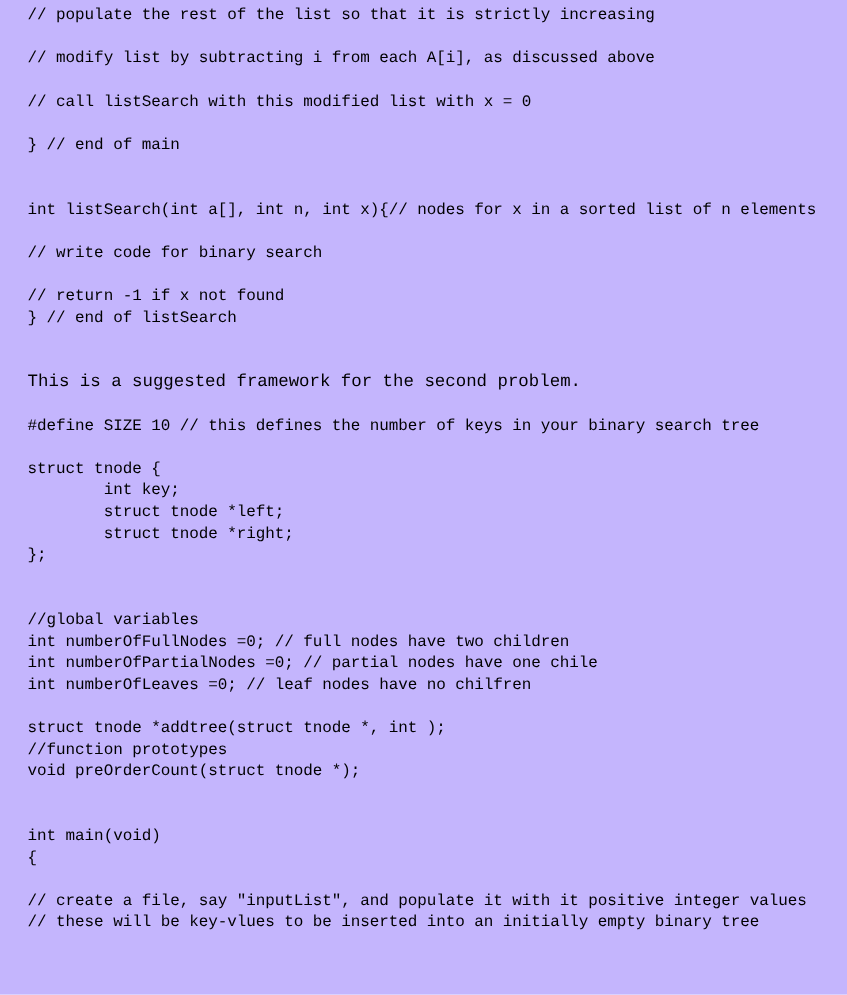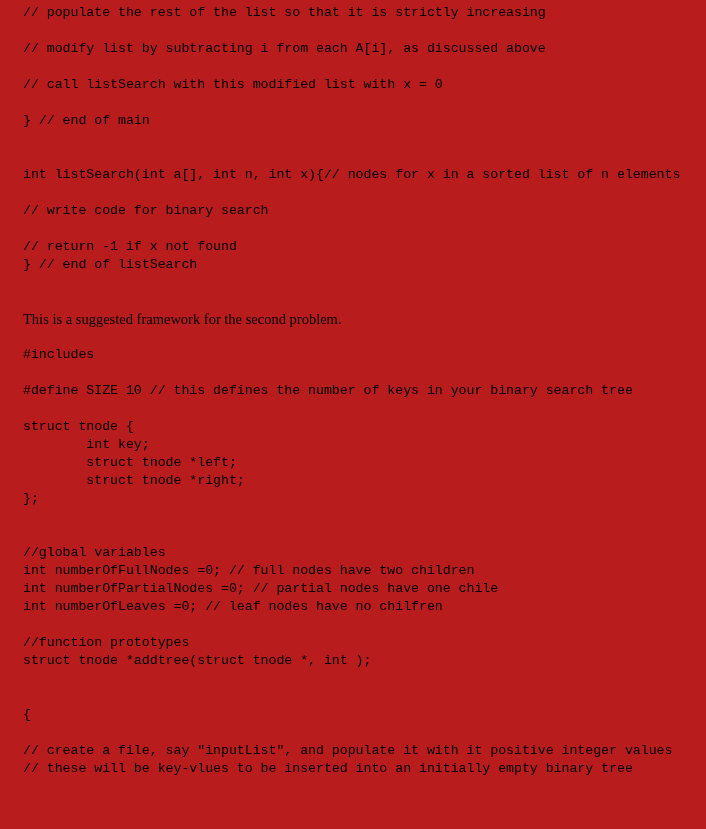--- a/index.html
+++ b/index.html
@@ -17,21 +17,21 @@
     color: #000000;
     -webkit-font-smoothing: antialiased;
   }
 
   #page {
     position: absolute;
     left: 0;
     top: 0;
     width: 706px;
     height: 829px;
-    background: #b91c1c;
+    background: #c4b5fd;
     padding: 0;
   }
 
   
   .doc-flow {
     position: absolute;
     left: 23px;
     top: 4px;
     right: 0;
     width: 683px;
@@ -52,21 +52,21 @@
     font-family: "Liberation Mono", "DejaVu Sans Mono", monospace;
     font-size: 13.3px;
     line-height: 18px;
     height: 18px;
     white-space: pre;
     letter-spacing: -0.06px;
     color: #000000;
   }
 
   .prose-line {
-    font-family: Liberation Serif, serif;
+    font-family: Liberation Mono, monospace;
     font-size: 14.5px;
     line-height: 18px;
     height: 18px;
     white-space: pre;
     color: #000000;
   }
 </style>
 </head>
 <body>
 
@@ -99,23 +99,20 @@
 
     <div class="block gap-lg">
       <div class="code-line">// return -1 if x not found</div>
       <div class="code-line">} // end of listSearch</div>
     </div>
 
     <div class="block">
       <div class="prose-line">This is a suggested framework for the second problem.</div>
     </div>
 
-    <div class="block">
-      <div class="code-line">#includes</div>
-    </div>
 
     <div class="block">
       <div class="code-line">#define SIZE 10 // this defines the number of keys in your binary search tree</div>
     </div>
 
     <div class="block gap-lg">
       <div class="code-line">struct tnode {</div>
       <div class="code-line">        int key;</div>
       <div class="code-line">        struct tnode *left;</div>
       <div class="code-line">        struct tnode *right;</div>
@@ -123,25 +120,27 @@
     </div>
 
     <div class="block">
       <div class="code-line">//global variables</div>
       <div class="code-line">int numberOfFullNodes =0; // full nodes have two children</div>
       <div class="code-line">int numberOfPartialNodes =0; // partial nodes have one chile</div>
       <div class="code-line">int numberOfLeaves =0; // leaf nodes have no chilfren</div>
     </div>
 
     <div class="block gap-lg">
+      <div class="code-line">struct tnode *addtree(struct tnode *, int );</div>
       <div class="code-line">//function prototypes</div>
-      <div class="code-line">struct tnode *addtree(struct tnode *, int );</div>
+      <div class="code-line">void preOrderCount(struct tnode *);</div>
     </div>
 
     <div class="block">
+      <div class="code-line">int main(void)</div>
       <div class="code-line">{</div>
     </div>
 
     <div class="block gap-sm">
       <div class="code-line">// create a file, say "inputList", and populate it with it positive integer values</div>
       <div class="code-line">// these will be key-vlues to be inserted into an initially empty binary tree</div>
     </div>
 
   </div>
 </div>

